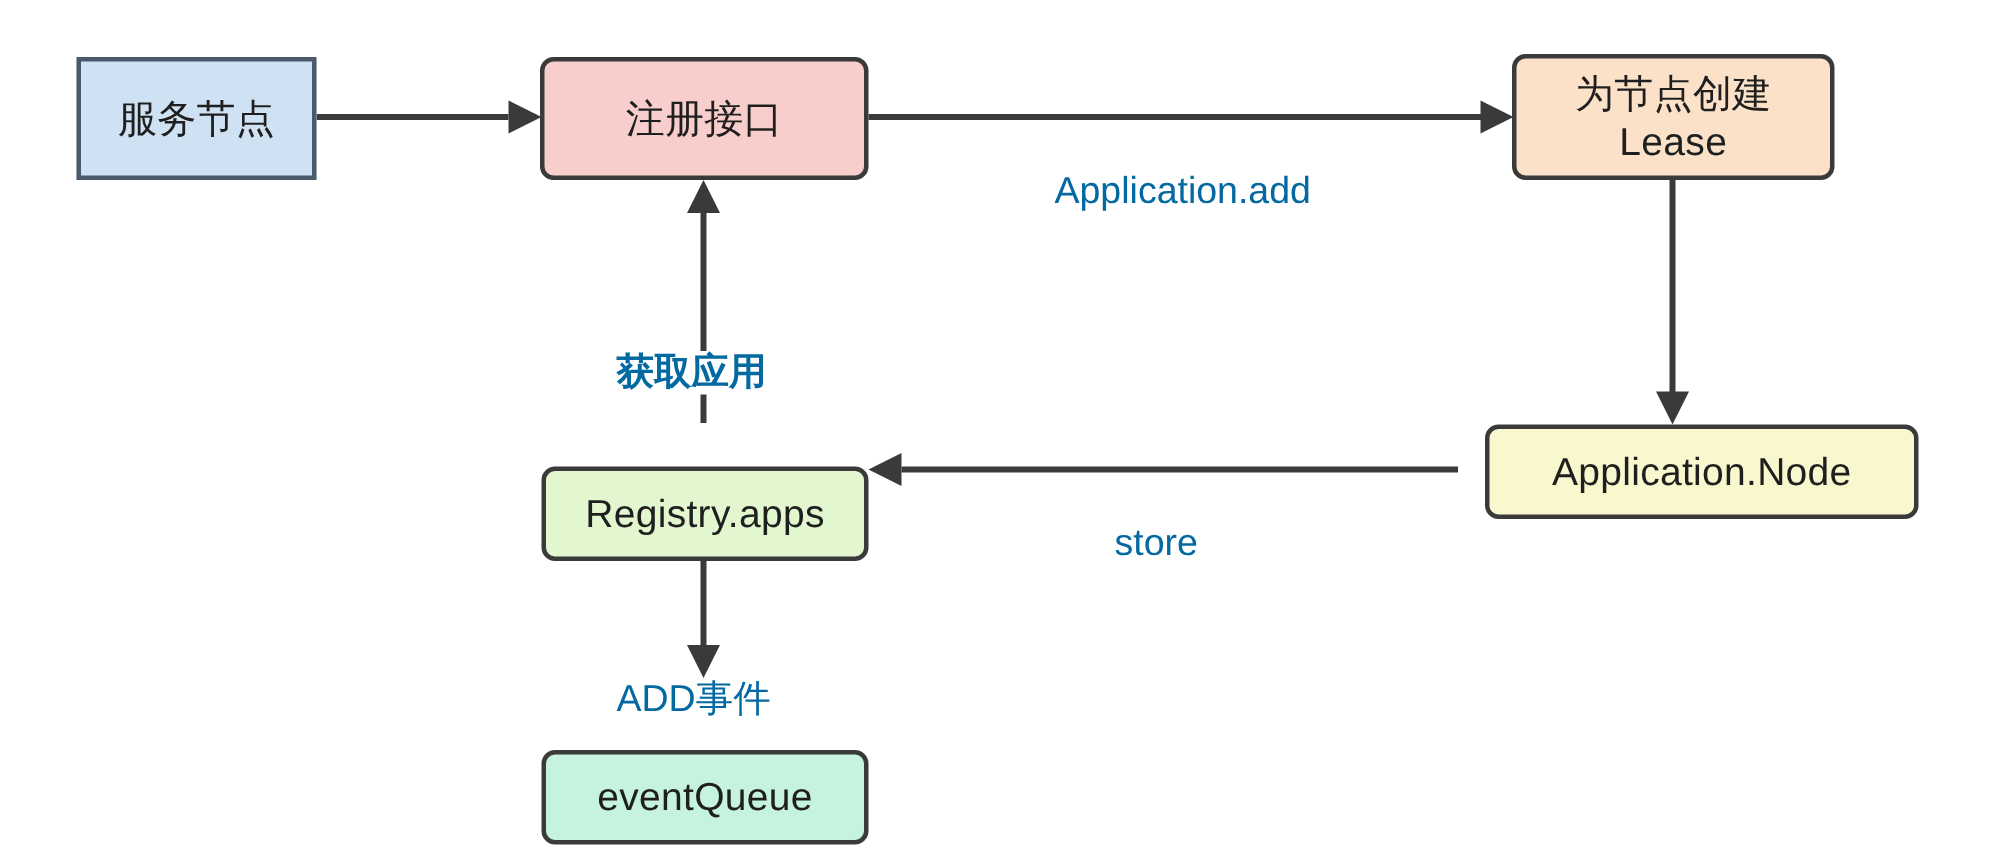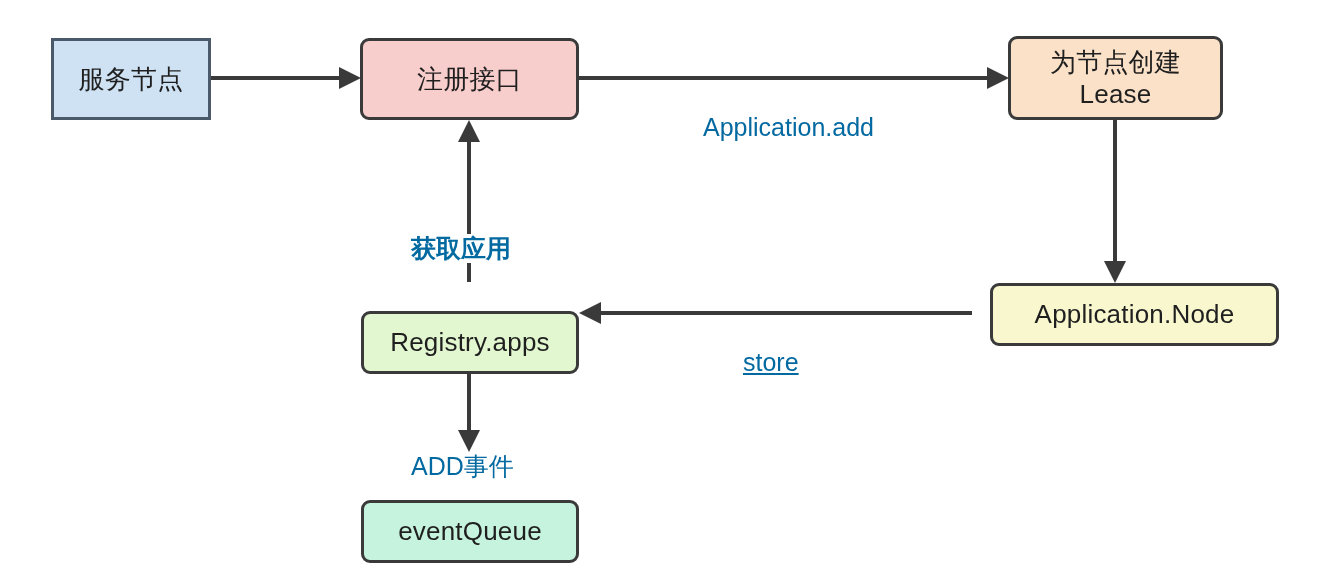--- a/index.html
+++ b/index.html
@@ -110,21 +110,21 @@
 
   <div class="edge-line h" style="left:579px; top:76px; width:410px;"></div>
   <div class="arrowhead right" style="left:987px; top:67px;"></div>
   <div class="edge-label" style="left:698px; top:65px;">Application.add</div>
 
   <div class="edge-line v" style="left:1113px; top:120px; height:142px;"></div>
   <div class="arrowhead down" style="left:1104px; top:261px;"></div>
 
   <div class="edge-line h" style="left:601px; top:311px; width:371px;"></div>
   <div class="arrowhead left" style="left:579px; top:302px;"></div>
-  <div class="edge-label" style="left:738px; top:300px;text-decoration:underline;">store</div>
+  <div class="edge-label" style="left:738px; top:300px;">store</div>
 
   <div class="edge-line v" style="left:467px; top:141px; height:141px;"></div>
   <div class="arrowhead up" style="left:458px; top:120px;"></div>
   <div class="edge-label" style="left:406px; top:186px;font-weight:bold;">获取应用</div>
 
   <div class="edge-line v" style="left:467px; top:345px; height:86px;"></div>
   <div class="arrowhead down" style="left:458px; top:430px;"></div>
   <div class="edge-label" style="left:406px; top:404px;">ADD事件</div>
 
   <div class="node" id="node-service">

